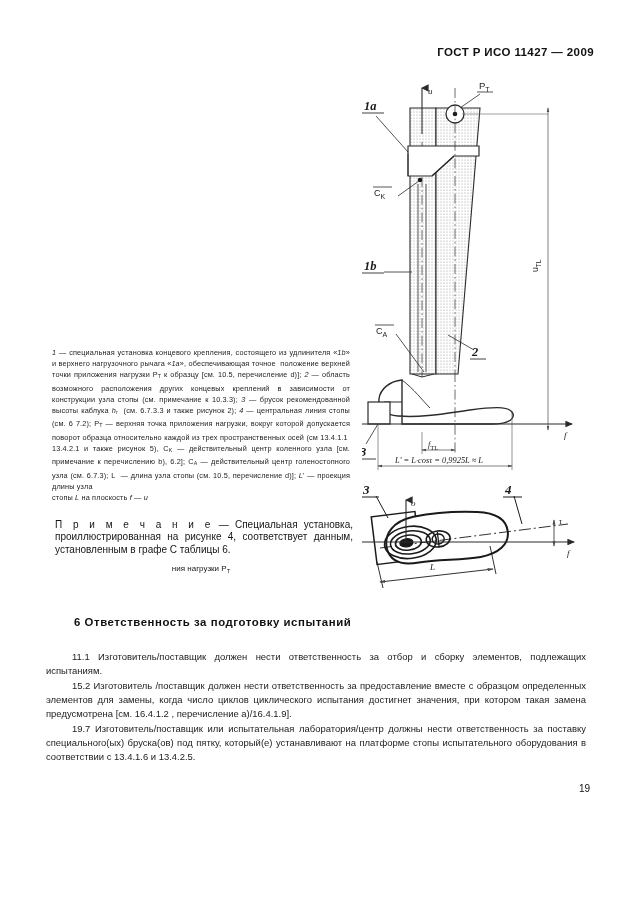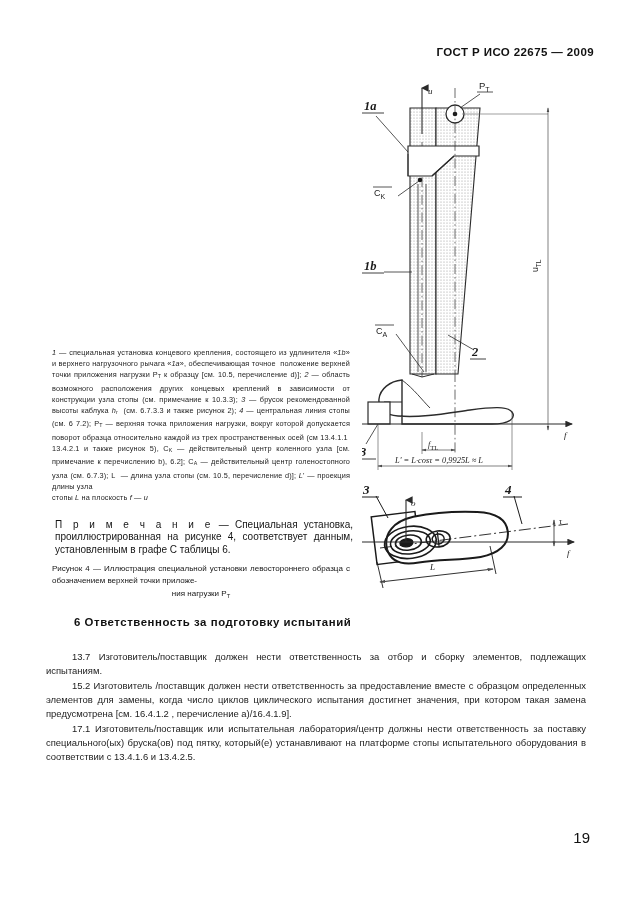--- a/index.html
+++ b/index.html
@@ -91,39 +91,39 @@
   }
   #body-text p {
     margin: 0;
     text-indent: 26px;
   }
 
   
   #page-number {
     position: absolute;
     right: 40px;
-    top: 829px;
-    font-size: 15px;
+    top: 783px;
+    font-size: 10px;
     color: #111;
   }
 
   
   #figure-wrap {
     position: absolute;
     left: 362px;
     top: 72px;
     width: 268px;
     height: 560px;
   }
   #figure-wrap svg { display: block; }
 </style>
 </head>
 <body>
 
-<div id="doc-header">ГОСТ Р ИСО 22675 — 2009</div>
+<div id="doc-header">ГОСТ Р ИСО 11427 — 2009</div>
 
 <div id="figure-wrap">
   <svg width="268" height="560" viewBox="0 0 268 560" xmlns="http://www.w3.org/2000/svg">
     <defs>
       <pattern id="dots" width="3" height="3" patternUnits="userSpaceOnUse">
         <rect width="3" height="3" fill="#ffffff"></rect>
         <circle cx="1" cy="1" r="0.6" fill="#9a9a9a"></circle>
       </pattern>
       <marker id="arrH" markerWidth="7" markerHeight="6" refX="6" refY="3" orient="auto">
         <path d="M0,0 L7,3 L0,6 z" fill="#2a2a2a"></path>
@@ -315,25 +315,24 @@
   <p><span class="ital">1</span> — специальная установка концевого крепления, состоящего из удлинителя «<span class="ital">1b</span>» и верхнего нагрузочного рычага «<span class="ital">1а</span>», обеспечивающая точное&nbsp; положение верхней точки приложения нагрузки P<span class="sub">T</span> к образцу [см. 10.5, перечисление d)]; <span class="ital">2</span> — область возможного расположения других концевых креплений в зависимости от конструкции узла стопы (см. примечание к 10.3.3); <span class="ital">3</span> — брусок рекомендованной высоты каблука <span class="ital">h</span><span class="sub ital">r</span>&nbsp; (см. 6.7.3.3 и также рисунок 2); <span class="ital">4</span> — центральная линия стопы (см. 6 7.2); P<span class="sub">T</span> — верхняя точка приложения нагрузки, вокруг которой допускается поворот образца относительно каждой из трех пространственных осей (см 13.4.1.1&nbsp; 13.4.2.1 и также рисунок 5), C<span class="sub">K</span> — действительный центр коленного узла [см. примечание к перечислению b), 6.2]; C<span class="sub">A</span> — действительный центр голеностопного узла (см. 6.7.3); L&nbsp; — длина узла стопы (см. 10.5, перечисление d)]; <span class="ital">L</span>' — проекция длины узла</p>
   <p class="lastline">стопы <span class="ital">L</span> на плоскость <span class="ital">f — u</span></p>
 </div>
 
 <div id="figure-note">
   <span class="noteword">П р и м е ч а н и е</span>
   <span>— Специальная  установка, проиллюстрированная на рисунке 4, соответствует данным, установленным в графе С таблицы 6.</span>
 </div>
 
 <div id="figure-title">
-  <span>Рисунок 4 — Иллюстрация специальной установки левостороннего образца с обозначением верхней  точки  приложе-</span>
   <span class="centerline"><span>ния нагрузки P</span><span class="sub">T</span></span>
 </div>
 
 <div id="section-heading">6 Ответственность за подготовку испытаний</div>
 
 <div id="body-text">
-  <p>13.7 Изготовитель/поставщик должен нести ответственность за отбор и сборку элементов, подлежащих испытаниям.</p>
+  <p>11.1 Изготовитель/поставщик должен нести ответственность за отбор и сборку элементов, подлежащих испытаниям.</p>
   <p>15.2 Изготовитель /поставщик должен нести ответственность за предоставление вместе с образцом определенных элементов для замены, когда число циклов циклического испытания достигнет значения, при котором такая замена предусмотрена [см. 16.4.1.2 , перечисление a)/16.4.1.9].</p>
-  <p>17.1 Изготовитель/поставщик или испытательная лаборатория/центр должны нести ответственность за поставку специального(ых) бруска(ов) под пятку, который(е) устанавливают на платформе стопы испытательного оборудования в соответствии с 13.4.1.6 и 13.4.2.5.</p>
+  <p>19.7 Изготовитель/поставщик или испытательная лаборатория/центр должны нести ответственность за поставку специального(ых) бруска(ов) под пятку, который(е) устанавливают на платформе стопы испытательного оборудования в соответствии с 13.4.1.6 и 13.4.2.5.</p>
 </div>
 
 <div id="page-number">19</div>
 
 </body></html>

